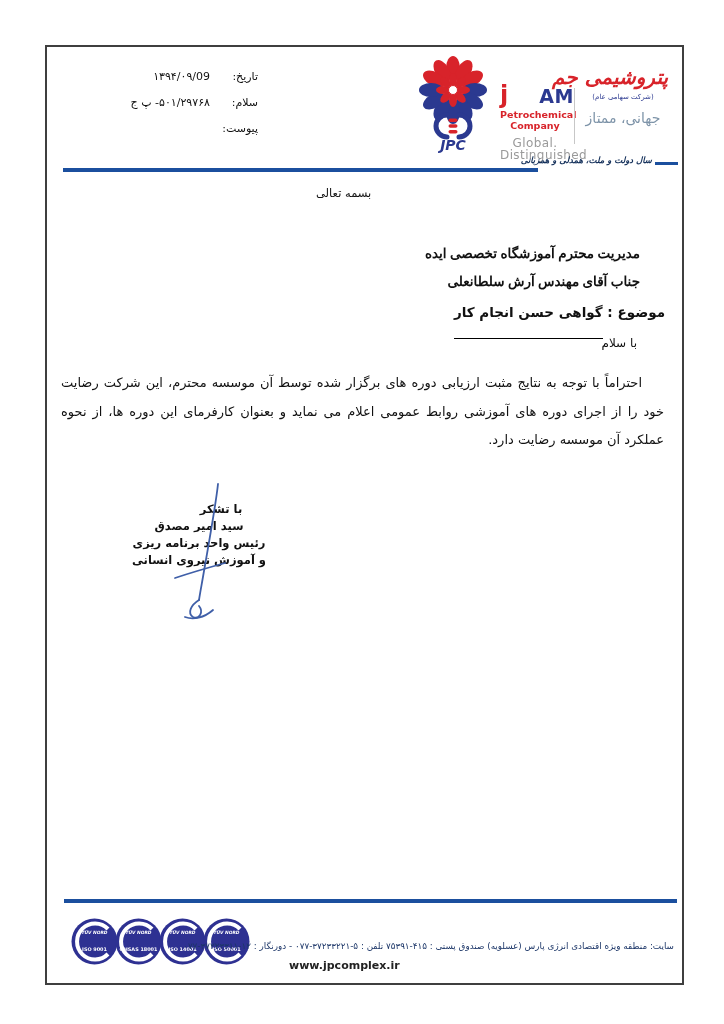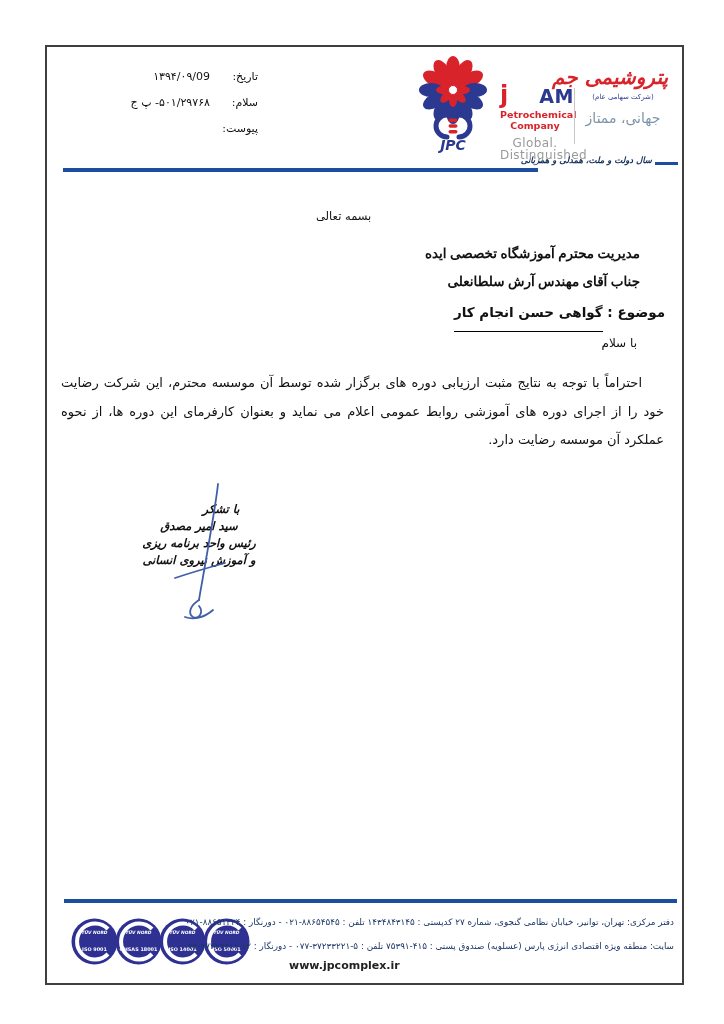--- a/index.html
+++ b/index.html
@@ -30,32 +30,32 @@
   .fa-brand-sub{color:#2b3990;font-size:7px;margin-top:3px;}
   .fa-brand-tag{color:#7d93a8;font-size:14px;margin-top:9px;letter-spacing:1px;}
 
   
   .line-long{left:63px;top:168px;width:475px;height:3.5px;background:#1b4f9e;}
   .line-short{left:655px;top:162px;width:23px;height:2.5px;background:#1b4f9e;}
   .slogan{left:538px;top:155px;width:114px;text-align:center;font-size:8.5px;font-style:italic;
           font-weight:bold;color:#16325c;direction:rtl;white-space:nowrap;}
 
   
-  .bismillah{left:316px;top:186px;font-size:11.5px;direction:rtl;margin-top:23px;}
+  .bismillah{left:316px;top:186px;font-size:11.5px;direction:rtl;}
   .recipient{right:84px;top:240px;direction:rtl;text-align:right;font-weight:bold;
              font-size:13.5px;line-height:28px;white-space:nowrap;font-family:Liberation Serif, serif;}
   .subject{right:59px;top:304px;direction:rtl;font-weight:bold;font-size:13.5px;white-space:nowrap;}
-  .subject-underline{border-bottom:1.6px solid #000;padding-bottom:11px;}
+  .subject-underline{border-bottom:1.6px solid #000;padding-bottom:18px;}
   .salutation{right:87px;top:336px;direction:rtl;font-size:12px;}
   .body-par{left:61px;top:369px;width:603px;direction:rtl;text-align:justify;
             font-size:13px;line-height:28.5px;text-indent:22px;}
 
   
   .sig-block{left:126px;top:501px;width:146px;text-align:center;font-weight:bold;
-             font-size:11.5px;line-height:17px;font-style:italic;}
+             font-size:11.5px;line-height:17px;}
   .sig-shift{margin-left:44px;}
   .sig-svg{left:166px;top:479px;width:72px;height:142px;}
 
   
   .foot-line{left:64px;top:899px;width:613px;height:4px;background:#1b4f9e;}
   .badges{left:71px;top:918px;display:flex;}
   .badge{width:47px;height:47px;margin-right:-3px;}
   .badge svg{display:block;width:47px;height:47px;}
   .b-org{fill:#fff;font-size:4.4px;font-weight:bold;font-style:italic;}
   .b-label{fill:#fff;font-size:4.9px;font-weight:bold;}
@@ -204,17 +204,16 @@
     <div class="badge">
       <svg viewBox="0 0 47 47">
         <circle cx="23.5" cy="23.5" r="23" fill="#2e3192"></circle>
         <path d="M 37,11 A 18,18 0 1 0 37,36" fill="none" stroke="#fff" stroke-width="4"></path>
         <text class="b-org" x="23.5" y="16" text-anchor="middle">TÜV NORD</text>
         <text class="b-label" x="23.5" y="33" text-anchor="middle">ISO 50001</text>
       </svg>
     </div>
   </div>
 
-  <div class="abs contact contact-1">دفتر مرکزی: تهران، توانیر، خیابان نظامی گنجوی، شماره ۲۷ کدپستی : ۱۴۳۴۸۴۳۱۴۵ تلفن : ۸۸۶۵۴۵۴۵-۰۲۱ - دورنگار : ۸۸۶۵۱۲۲۴-۰۲۱</div>
   <div class="abs contact contact-2">سایت: منطقه ویژه اقتصادی انرژی پارس (عسلویه) صندوق پستی : ۴۱۵-۷۵۳۹۱ تلفن : ۵-۳۷۲۳۳۲۲۱-۰۷۷ - دورنگار : ۱۲-۳۷۲۲۳۳۱۱-۰۷۷</div>
   <div class="abs website">www.jpcomplex.ir</div>
 
 </div>
 
 </body></html>

